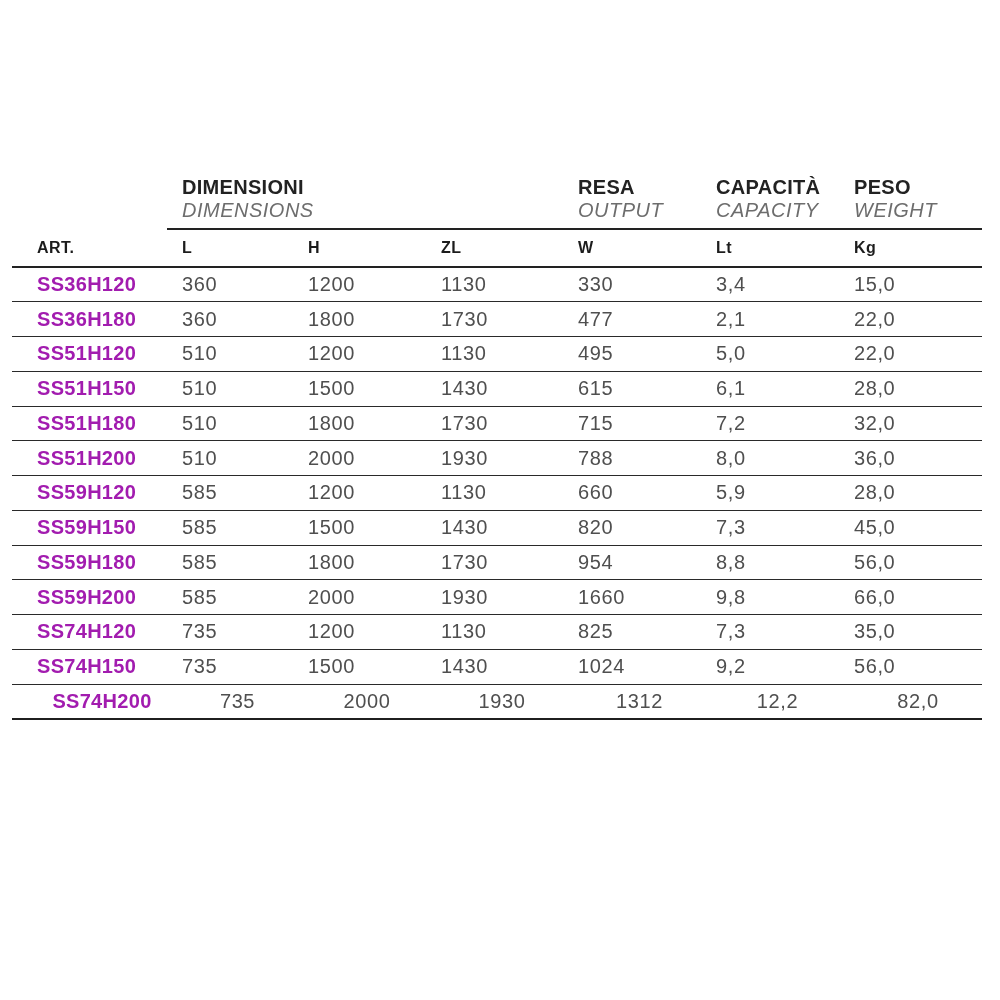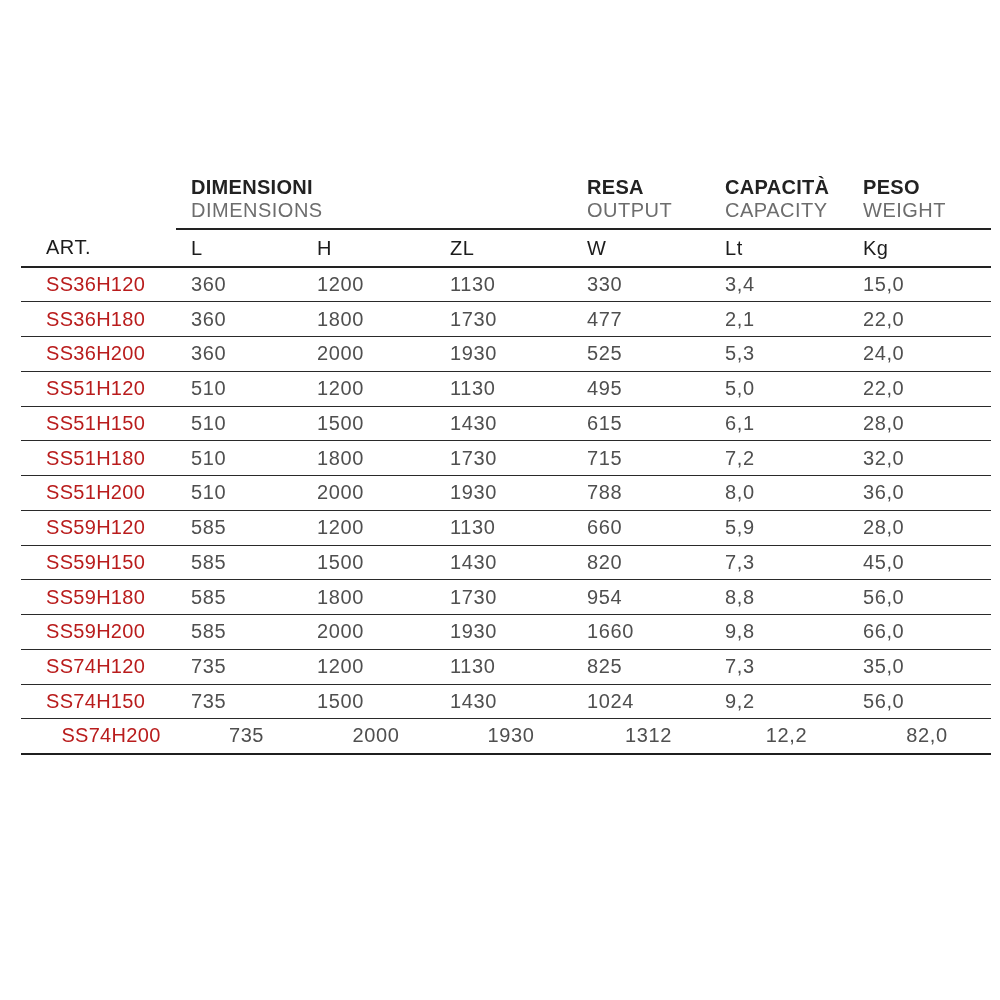--- a/index.html
+++ b/index.html
@@ -10,21 +10,21 @@
   .canvas {
     width: 1000px;
     height: 1000px;
     position: relative;
     background: #ffffff;
     font-family: "Liberation Sans", sans-serif;
     overflow: hidden;
   }
   table.spec {
     position: absolute;
-    left: 21px;
+    left: 12px;
     top: 176px;
     width: 970px;
     border-collapse: collapse;
     table-layout: fixed;
   }
   
   tr.group-row th {
     vertical-align: top;
     text-align: left;
     font-weight: normal;
@@ -45,29 +45,30 @@
     line-height: 23px;
     white-space: nowrap;
   }
   .grp-en {
     font-size: 20px;
     font-weight: 400;
     color: #6d6d6d;
     letter-spacing: 0.5px;
     line-height: 23px;
     white-space: nowrap;
+    font-style: italic;
   }
   
   tr.cols-row th {
     height: 36px;
     border-bottom: 2px solid #222222;
     text-align: left;
     vertical-align: middle;
-    font-size: 20px;
-    font-weight: 400;
+    font-size: 16px;
+    font-weight: 700;
     color: #1c1c1c;
     letter-spacing: 0.5px;
     padding: 0 0 0 15px;
   }
   tr.cols-row th:first-child {
     padding-left: 25px;
   }
   
   tbody tr {
     height: 34.75px;
@@ -77,22 +78,22 @@
     font-size: 20px;
     font-weight: 400;
     color: #4f4f4f;
     letter-spacing: 0.6px;
     text-align: left;
     vertical-align: middle;
     padding: 0 0 0 15px;
     white-space: nowrap;
   }
   tbody td.art {
-    font-weight: 400;
-    color: #b91c1c;
+    font-weight: 700;
+    color: #a21caf;
     letter-spacing: 0.3px;
     padding-left: 25px;
   }
   tbody tr:last-child td {
     border-bottom: 2px solid #1f1f1f;
     text-align: center;
   }
 </style>
 </head>
 <body>
@@ -151,29 +152,20 @@
         <tr>
           <td class="art">SS36H180</td>
           <td>360</td>
           <td>1800</td>
           <td>1730</td>
           <td>477</td>
           <td>2,1</td>
           <td>22,0</td>
         </tr>
         <tr>
-          <td class="art">SS36H200</td>
-          <td>360</td>
-          <td>2000</td>
-          <td>1930</td>
-          <td>525</td>
-          <td>5,3</td>
-          <td>24,0</td>
-        </tr>
-        <tr>
           <td class="art">SS51H120</td>
           <td>510</td>
           <td>1200</td>
           <td>1130</td>
           <td>495</td>
           <td>5,0</td>
           <td>22,0</td>
         </tr>
         <tr>
           <td class="art">SS51H150</td>

